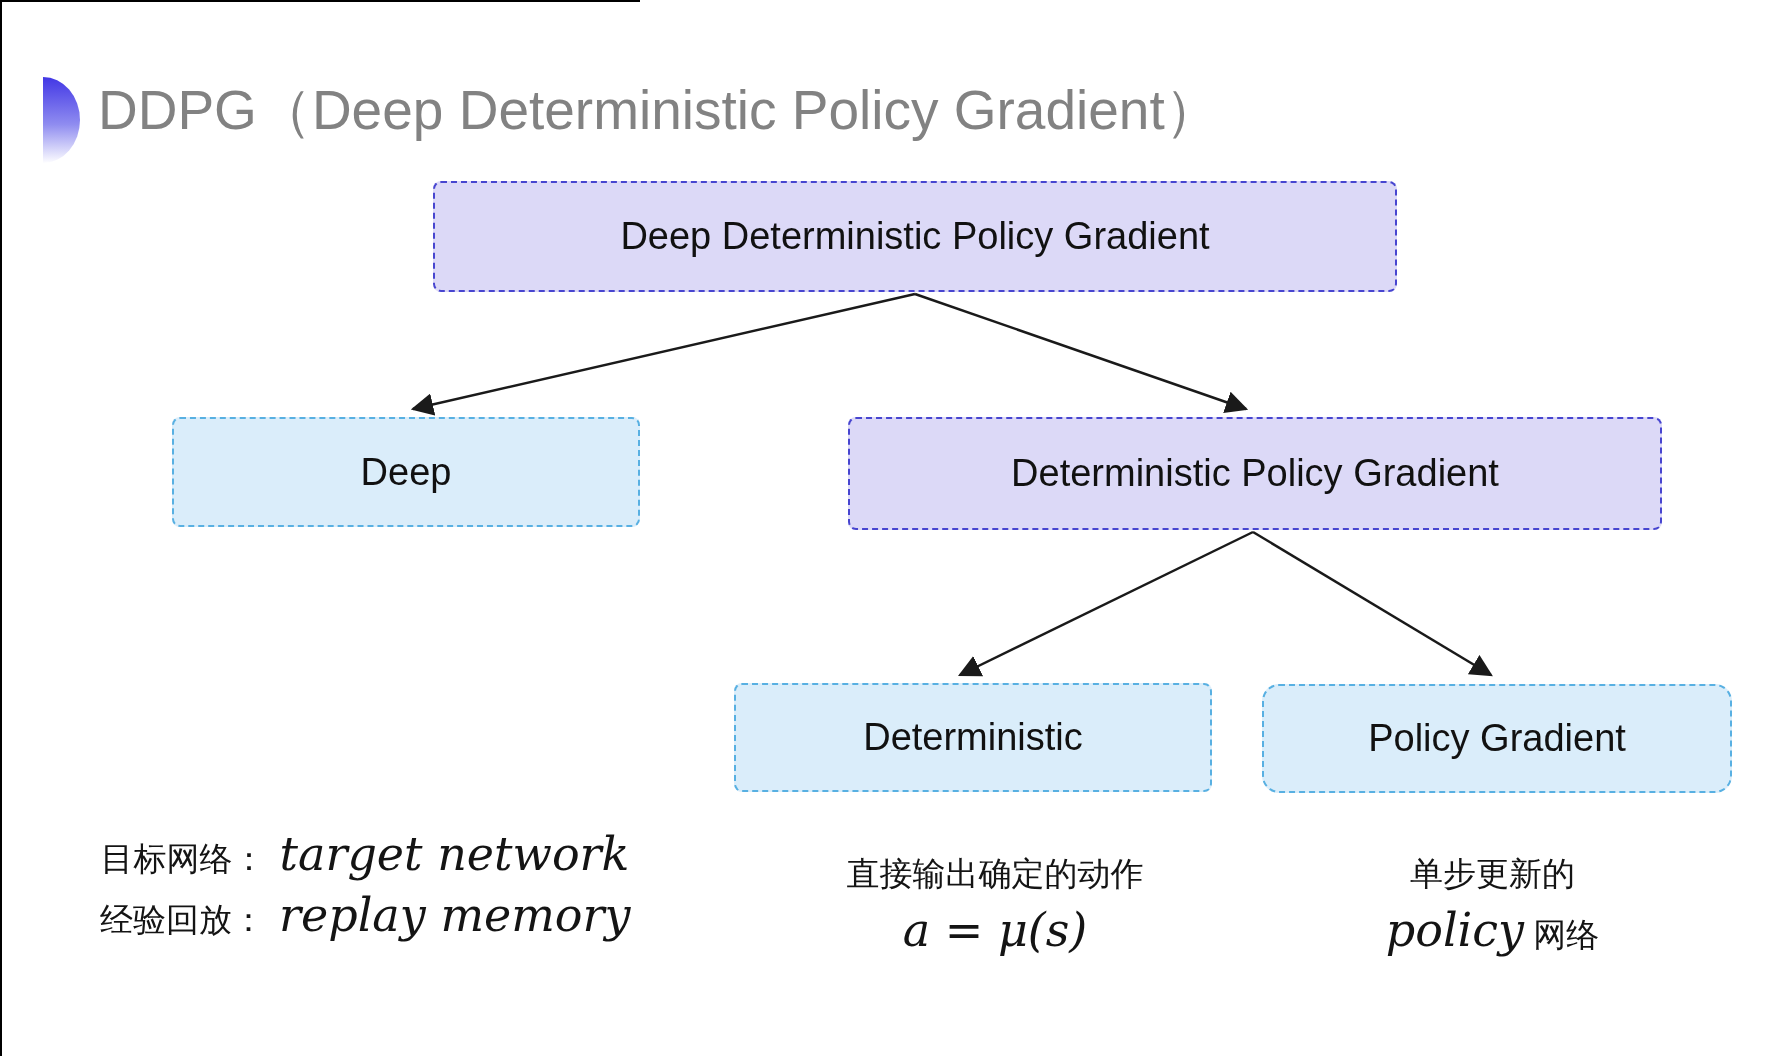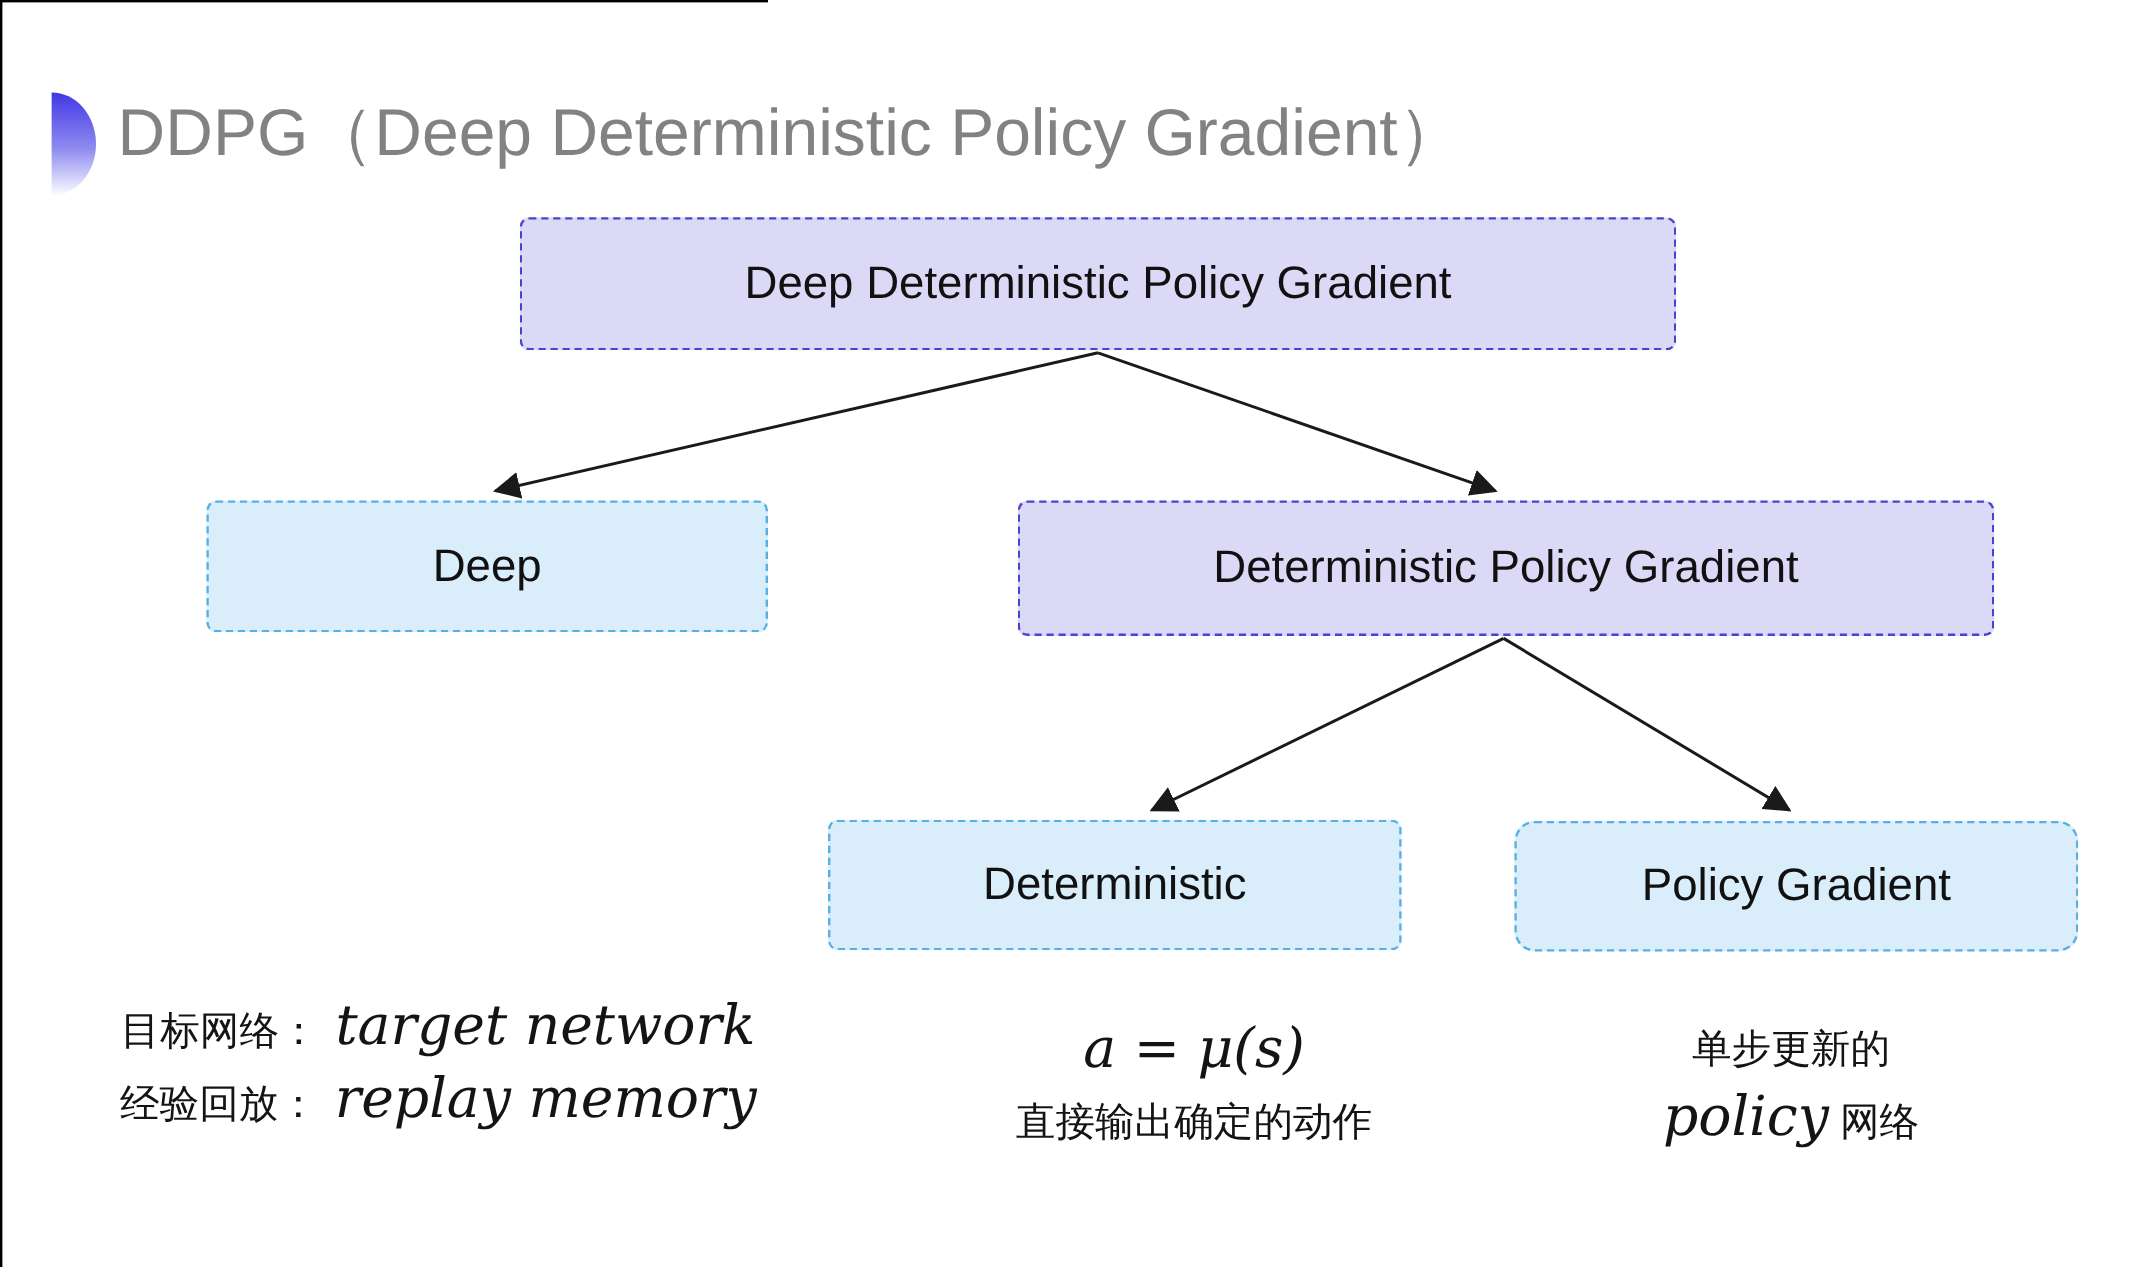--- a/index.html
+++ b/index.html
@@ -33,21 +33,21 @@
     display:flex;align-items:center;justify-content:center;
     border-radius:8px;
     font-size:38px;color:var(--node-text,#111);
     text-align:center;
   }
   .node.purple{background:var(--purple-fill,#dcd9f7);border:2px dashed var(--purple-border,#4745d0);}
   .node.cyan{background:var(--cyan-fill,#daedfa);border:2px dashed var(--cyan-border,#58b0e2);}
   #node-root{left:433px;top:181px;width:960px;height:107px;}
   #node-deep{left:172px;top:417px;width:464px;height:106px;}
   #node-dpg{left:848px;top:417px;width:810px;height:109px;}
-  #node-det{left:690px;top:683px;width:474px;height:105px;}
+  #node-det{left:734px;top:683px;width:474px;height:105px;}
   #node-pg{left:1262px;top:684px;width:466px;height:105px;border-radius:17px;}
 
   
   #connectors{position:absolute;left:0;top:0;width:1778px;height:1056px;pointer-events:none;}
 
   
   .note{position:absolute;text-align:center;color:#141414;font-size:33px;}
   .note .line{line-height:57px;white-space:nowrap;}
   .term{
     font-family:"DejaVu Serif", serif;
@@ -104,24 +104,24 @@
   <div id="note-deep" class="note">
     <div class="line">
       <span class="label-cjk">目标网络：</span><span class="term">target network</span>
     </div>
     <div class="line">
       <span class="label-cjk">经验回放：</span><span class="term">replay memory</span>
     </div>
   </div>
 
   <div id="note-det" class="note">
+    <div class="line">直接输出确定的动作</div>
     <div class="line">
       <span class="term">a = μ(s)</span>
     </div>
-    <div class="line">直接输出确定的动作</div>
   </div>
 
   <div id="note-pg" class="note">
     <div class="line">单步更新的</div>
     <div class="line">
       <span class="term">policy</span><span> 网络</span>
     </div>
   </div>
 
 </div>

